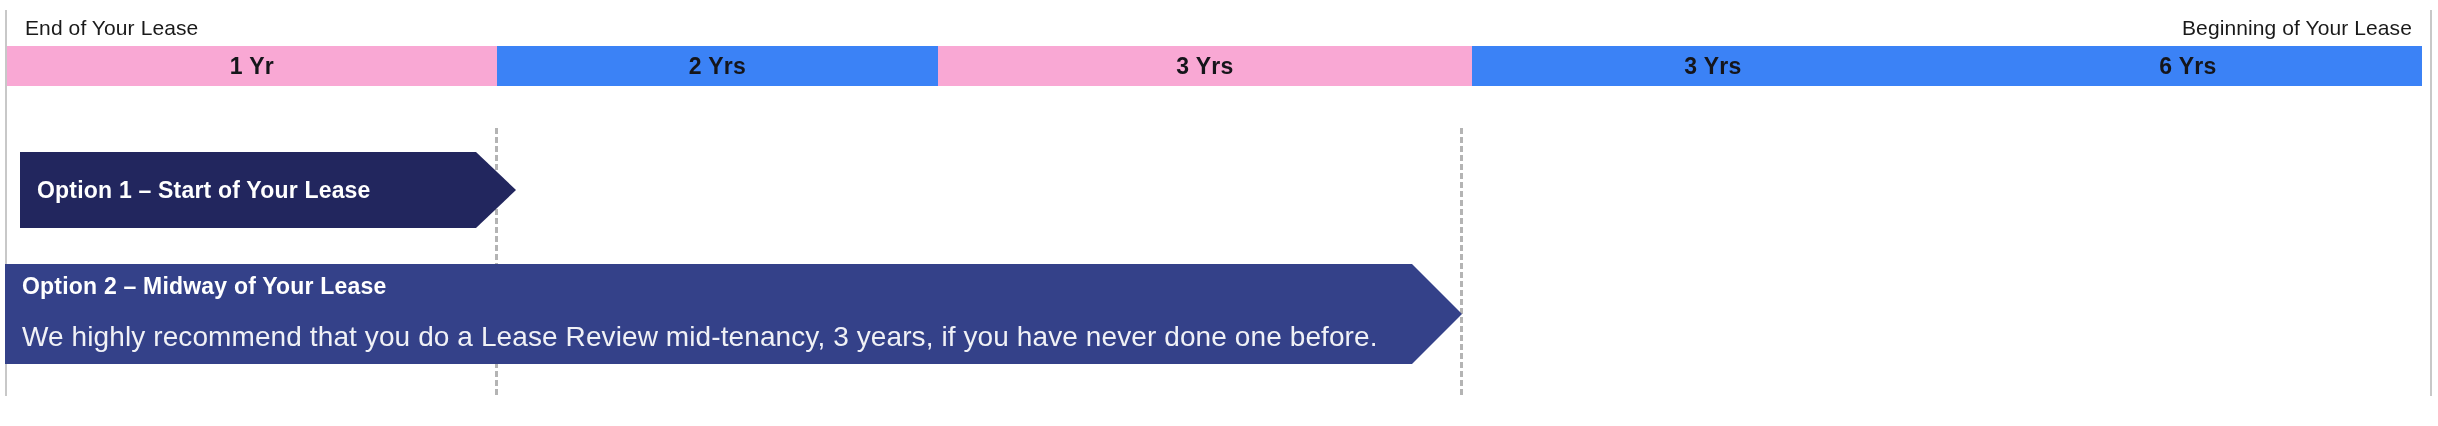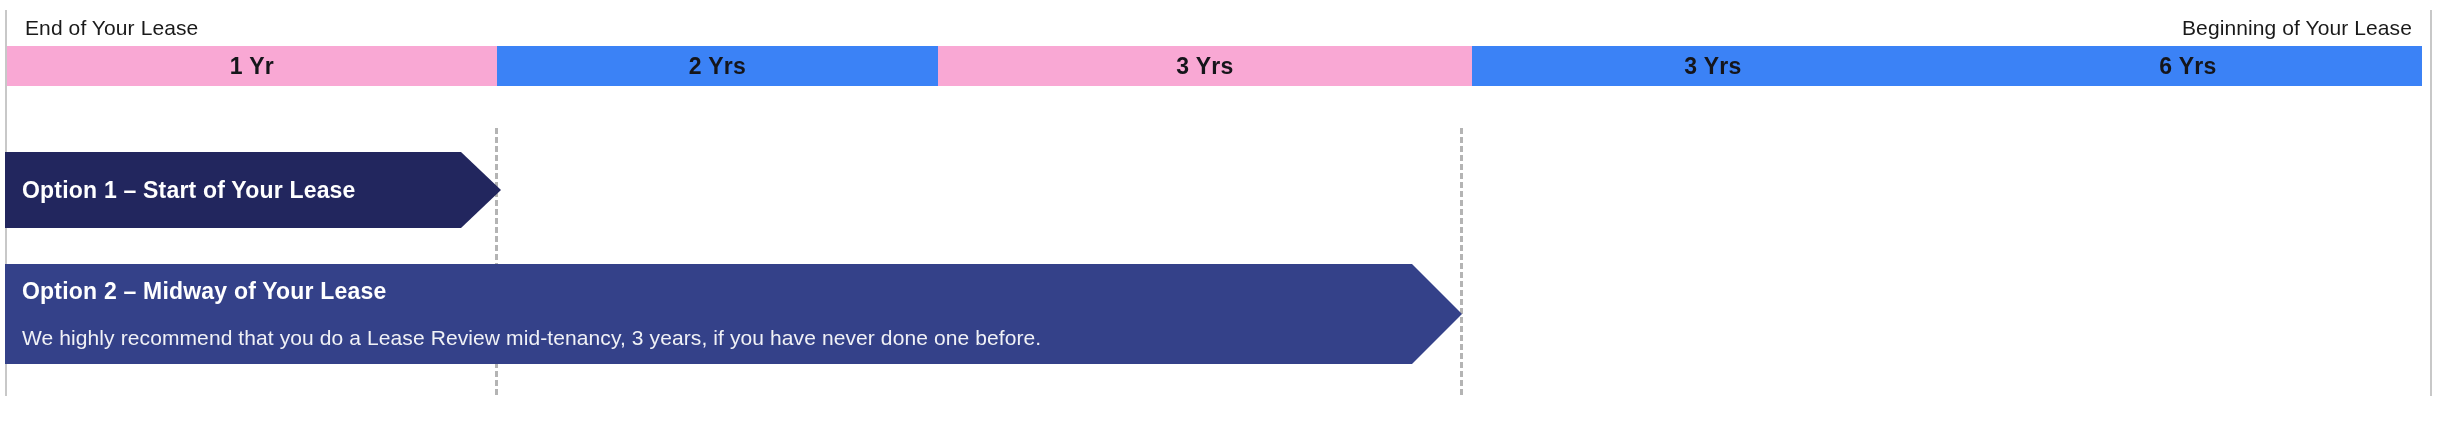--- a/index.html
+++ b/index.html
@@ -110,31 +110,31 @@
   }
   .arrow-title {
     font-size: 23px;
     font-weight: 700;
     color: #ffffff;
     letter-spacing: .2px;
     white-space: nowrap;
     line-height: 1.25;
   }
   .arrow-sub {
-    font-size: 21px;
+    font-size: 28px;
     font-weight: 400;
     color: #f0f1f6;
     letter-spacing: .1px;
     white-space: nowrap;
     line-height: 1.3;
     margin-top: 18px;
   }
 
   #option-1 {
-    left: 5px;
+    left: 20px;
     top: 152px;
     width: 496px;
     height: 76px;
   }
   #option-2 {
     left: 5px;
     top: 264px;
     width: 1457px;
     height: 100px;
   }

